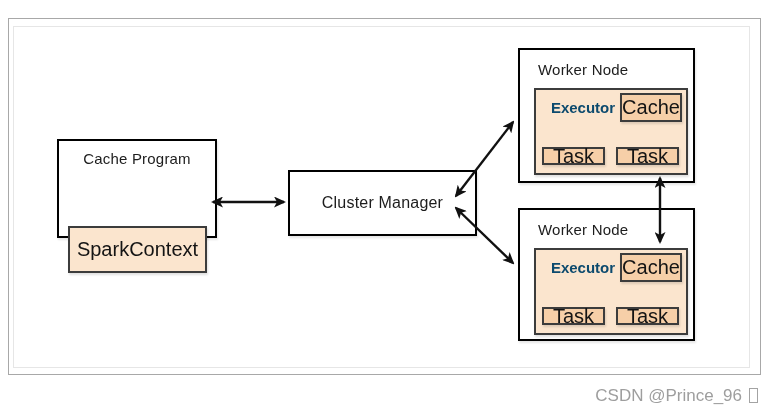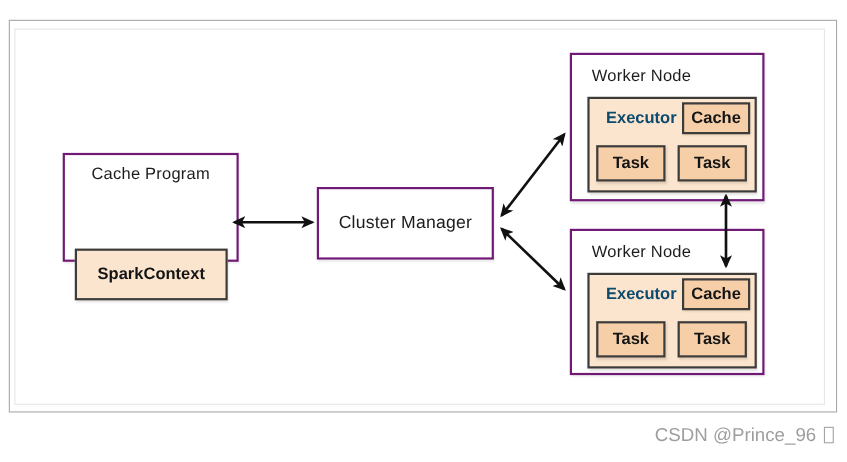--- a/index.html
+++ b/index.html
@@ -20,21 +20,21 @@
     background: #ffffff;
   }
   .frame-inner {
     position: absolute;
     left: 4px; top: 7px; right: 10px; bottom: 6px;
     border: 1px solid #e6e6e6;
   }
   .node {
     position: absolute;
     background: #ffffff;
-    border: 2px solid #701a75;
+    border: 2px solid #000000;
     box-shadow: 1px 2px 2px rgba(0,0,0,0.10);
   }
   .node-title {
     color: #1c1c1c;
     font-size: 15px;
     letter-spacing: 0.2px;
     white-space: nowrap;
   }
   .peach {
     position: absolute;
@@ -42,48 +42,48 @@
     border: 2px solid #3c3c3c;
     box-shadow: 1px 2px 2px rgba(0,0,0,0.12);
   }
   .peach-dark { background: #f6cfa8; }
   .center-label {
     display: flex;
     align-items: center;
     justify-content: center;
     width: 100%; height: 100%;
     color: #141414;
-    font-size: 15px;
-    font-weight: bold;
+    font-size: 20px;
+    font-weight: normal;
     white-space: nowrap;
   }
   
   .driver-box { left: 57px; top: 139px; width: 160px; height: 99px; }
   .driver-title { position: absolute; left: 0; right: 0; top: 9px; text-align: center; }
   .spark-box { left: 68px; top: 178px; width: 139px; height: 47px; margin-top: 48px; }
   
-  .cluster-box { left: 288px; top: 170px; width: 161px; height: 66px; }
+  .cluster-box { left: 288px; top: 170px; width: 189px; height: 66px; }
   .cluster-title {
     position: absolute; left: 0; right: 0; top: 0; bottom: 0;
     display: flex; align-items: center; justify-content: center;
     font-size: 16px;
   }
   
   .worker-box { left: 518px; width: 177px; }
   .worker-1 { top: 48px;  height: 135px; }
   .worker-2 { top: 208px; height: 133px; }
   .worker-title { position: absolute; left: 18px; top: 11px; }
   .executor-box { left: 14px; top: 38px; width: 154px; height: 87px; }
   .executor-label {
     position: absolute; left: 6px; top: 2px; width: 82px; height: 31px;
     display: flex; align-items: center; justify-content: center;
     color: #0c4a6e; font-size: 15px; font-weight: bold;
   }
   .cache-box { right: 4px; top: 3px; width: 62px; height: 29px; }
-  .task-box  { bottom: 8px; width: 63px; height: 33px; }
+  .task-box  { bottom: 8px; width: 63px; height: 18px; }
   .task-1 { left: 6px; }
   .task-2 { right: 7px; }
   
   .arrows {
     position: absolute; left: 0; top: 0;
     width: 770px; height: 420px;
     pointer-events: none;
   }
   
   .watermark {

